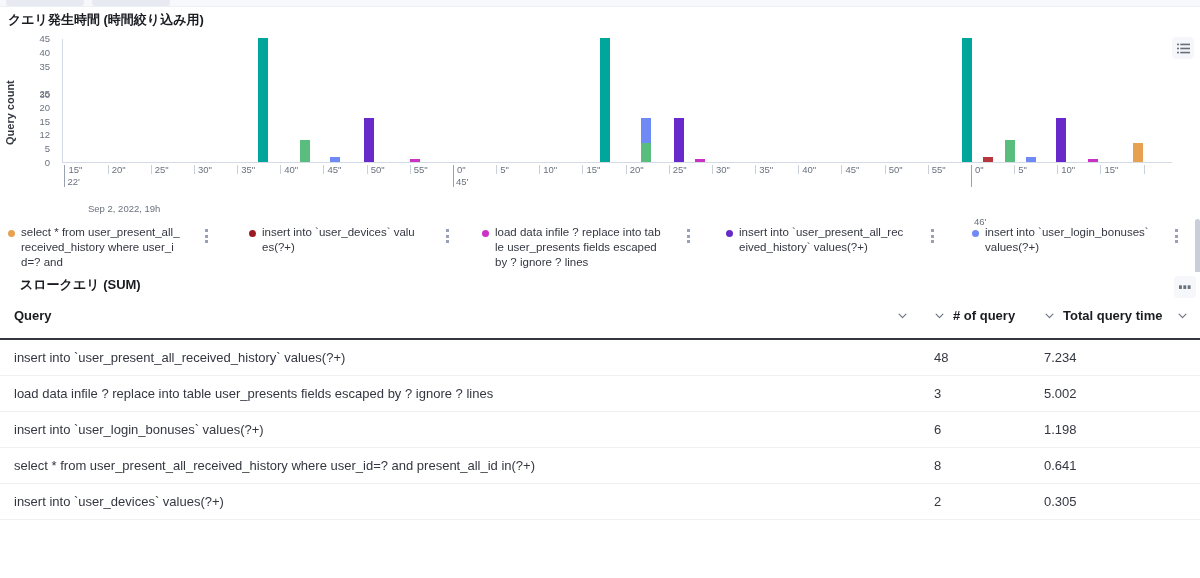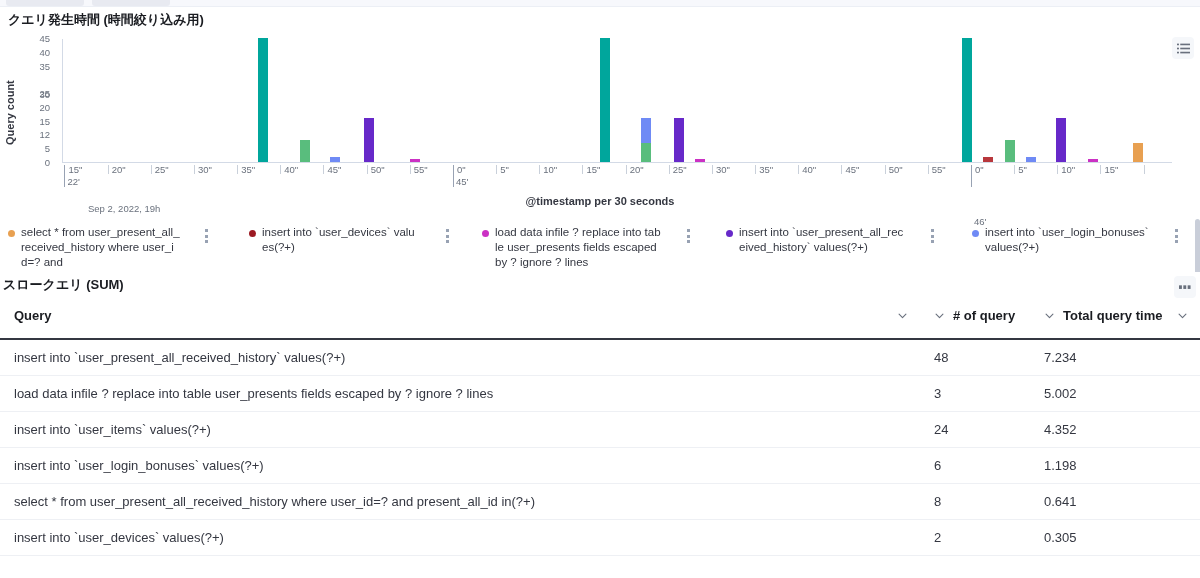--- a/index.html
+++ b/index.html
@@ -72,21 +72,21 @@
   .legend-text { font-size:11.5px; line-height:15px; color:#343741; word-break:break-all; }
   .legend-grip {
     position:absolute; top:4px; width:8px; height:14px;
     display:flex; flex-direction:column; justify-content:space-between; align-items:center;
   }
   .legend-grip i { display:block; width:3px; height:3px; background:#98a2b3; }
 
   
   .panel2 { position:absolute; left:0; top:272px; width:1200px; height:306px; background:#fff; }
   .panel2-title {
-    position:absolute; left:3px; top:4px;
+    position:absolute; left:20px; top:4px;
     font-size:13px; font-weight:700; color:#1a1c21; white-space:nowrap;
   }
   .panel2-menu-btn {
     position:absolute; right:4px; top:4px; width:22px; height:22px;
     background:#f5f7fa; border-radius:4px; display:flex; align-items:center; justify-content:center;
     cursor:pointer;
   }
 
   table.qtable {
     position:absolute; left:0; top:27px; width:1200px;
@@ -200,21 +200,20 @@
           <div class="xtick major" style="left: 908.967px;">0"</div>
           <div class="xsub" style="left: 911.967px; top: 11px; margin-top: 40px;">46'</div>
           <div class="xtick" style="left: 952.133px;">5"</div>
           <div class="xtick" style="left: 995.3px;">10"</div>
           <div class="xtick" style="left: 1038.47px;">15"</div>
           <div class="xtick" style="left: 1081.63px;"></div>
         </div>
       <div class="xsub" id="x-origin-label" style="left:64px; top:174px;margin-left:24px;">Sep 2, 2022, 19h</div>
     </div>
 
-    <div class="xaxis-title">@timestamp per 30 seconds</div>
 
     <div class="legend" id="legend">
         <div class="legend-item" style="left: 8px; width: 172px;">
           <span class="legend-dot" style="background: rgb(232, 160, 81);"></span>
           <span class="legend-text">select * from user_present_all_received_history where user_id=? and</span>
         </div>
         <div class="legend-grip" style="left: 202px;">
           <i></i>
           <i></i>
           <i></i>
@@ -317,25 +316,20 @@
             <td>insert into `user_present_all_received_history` values(?+)</td>
             <td>48</td>
             <td>7.234</td>
           </tr>
           <tr>
             <td>load data infile ? replace into table user_presents fields escaped by ? ignore ? lines</td>
             <td>3</td>
             <td>5.002</td>
           </tr>
           <tr>
-            <td>insert into `user_items` values(?+)</td>
-            <td>24</td>
-            <td>4.352</td>
-          </tr>
-          <tr>
             <td>insert into `user_login_bonuses` values(?+)</td>
             <td>6</td>
             <td>1.198</td>
           </tr>
           <tr>
             <td>select * from user_present_all_received_history where user_id=? and present_all_id in(?+)</td>
             <td>8</td>
             <td>0.641</td>
           </tr>
           <tr>

